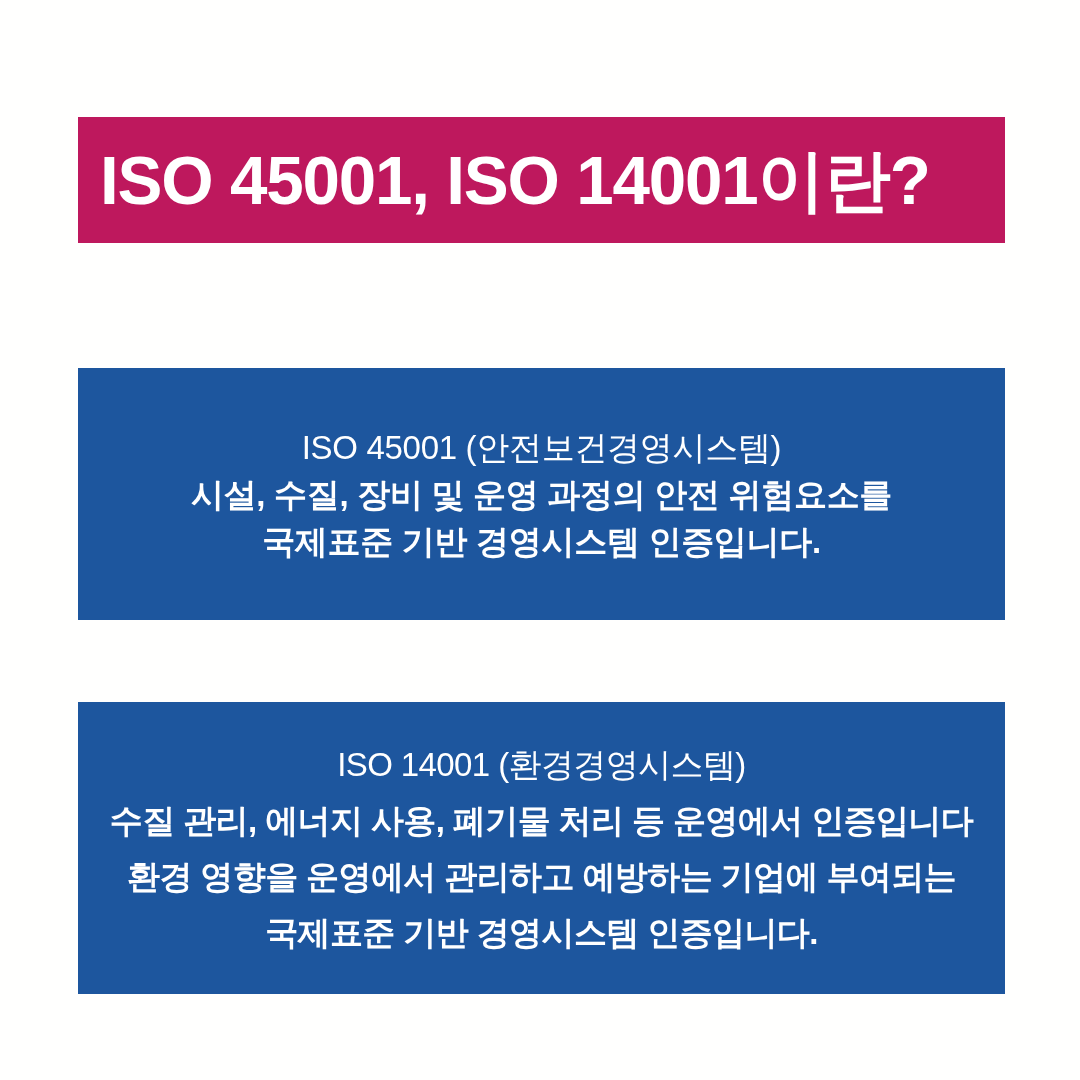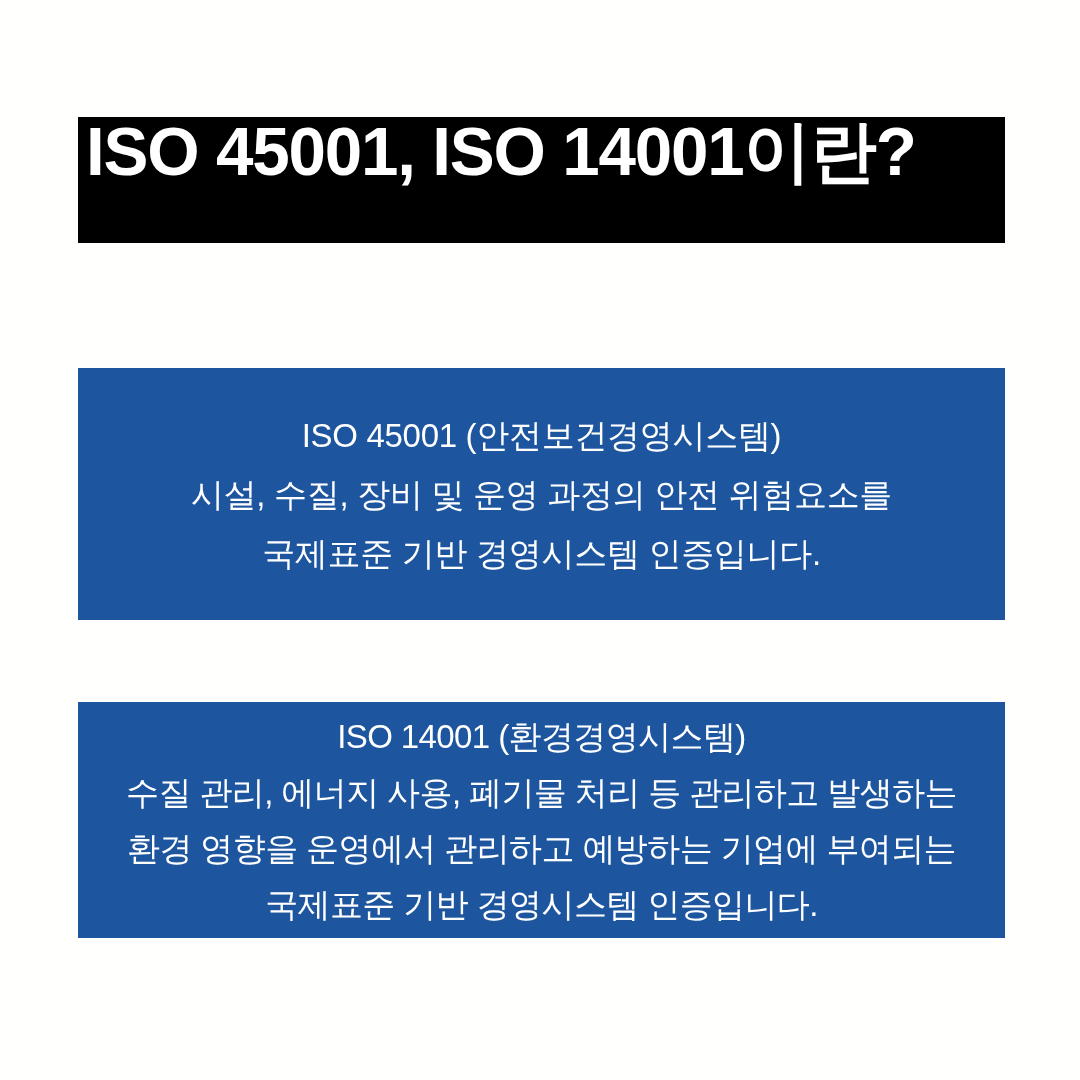--- a/index.html
+++ b/index.html
@@ -21,25 +21,26 @@
     background: #fffffe;
   }
 
   
   .title-banner {
     position: absolute;
     left: 78px;
     top: 117px;
     width: 927px;
     height: 126px;
-    background: #000000;
+    background: #be185d;
     display: flex;
+    align-items: center;
     justify-content: flex-start;
     box-sizing: border-box;
-    padding-left: 8px;
+    padding-left: 22px;
   }
   .title-text {
     color: #ffffff;
     font-size: 68px;
     font-weight: 700;
     letter-spacing: -1.2px;
     line-height: 1.0;
     white-space: nowrap;
     transform: scaleX(0.99);
     transform-origin: left center;
@@ -50,27 +51,27 @@
     position: absolute;
     left: 78px;
     width: 927px;
     background: #1d569e;
     box-sizing: border-box;
     display: flex;
     flex-direction: column;
     align-items: center;
     justify-content: center;
   }
-  #block-one  { top: 368px; height: 252px; gap: 12px; }
-  #block-two  { top: 702px; height: 236px; gap: 9px; }
+  #block-one  { top: 368px; height: 252px; }
+  #block-two  { top: 702px; height: 292px; gap: 9px; }
 
   .block-line {
     color: #ffffff;
     font-size: 33px;
-    font-weight: 400;
+    font-weight: 700;
     line-height: 47px;
     text-align: center;
     white-space: nowrap;
     letter-spacing: -0.3px;
   }
   .block-line.heading {
     font-weight: 400;
   }
   
   #block-two .block-line { font-size: 33px; letter-spacing: -0.6px; }
@@ -85,18 +86,18 @@
   </div>
 
   <div class="info-block" id="block-one">
     <div class="block-line heading">ISO 45001 (안전보건경영시스템)</div>
     <div class="block-line">시설, 수질, 장비 및 운영 과정의 안전 위험요소를</div>
     <div class="block-line">국제표준 기반 경영시스템 인증입니다.</div>
   </div>
 
   <div class="info-block" id="block-two">
     <div class="block-line heading">ISO 14001 (환경경영시스템)</div>
-    <div class="block-line">수질 관리, 에너지 사용, 폐기물 처리 등 관리하고 발생하는</div>
+    <div class="block-line">수질 관리, 에너지 사용, 폐기물 처리 등 운영에서 인증입니다</div>
     <div class="block-line">환경 영향을 운영에서 관리하고 예방하는 기업에 부여되는</div>
     <div class="block-line">국제표준 기반 경영시스템 인증입니다.</div>
   </div>
 
 </div>
 
 </body></html>

